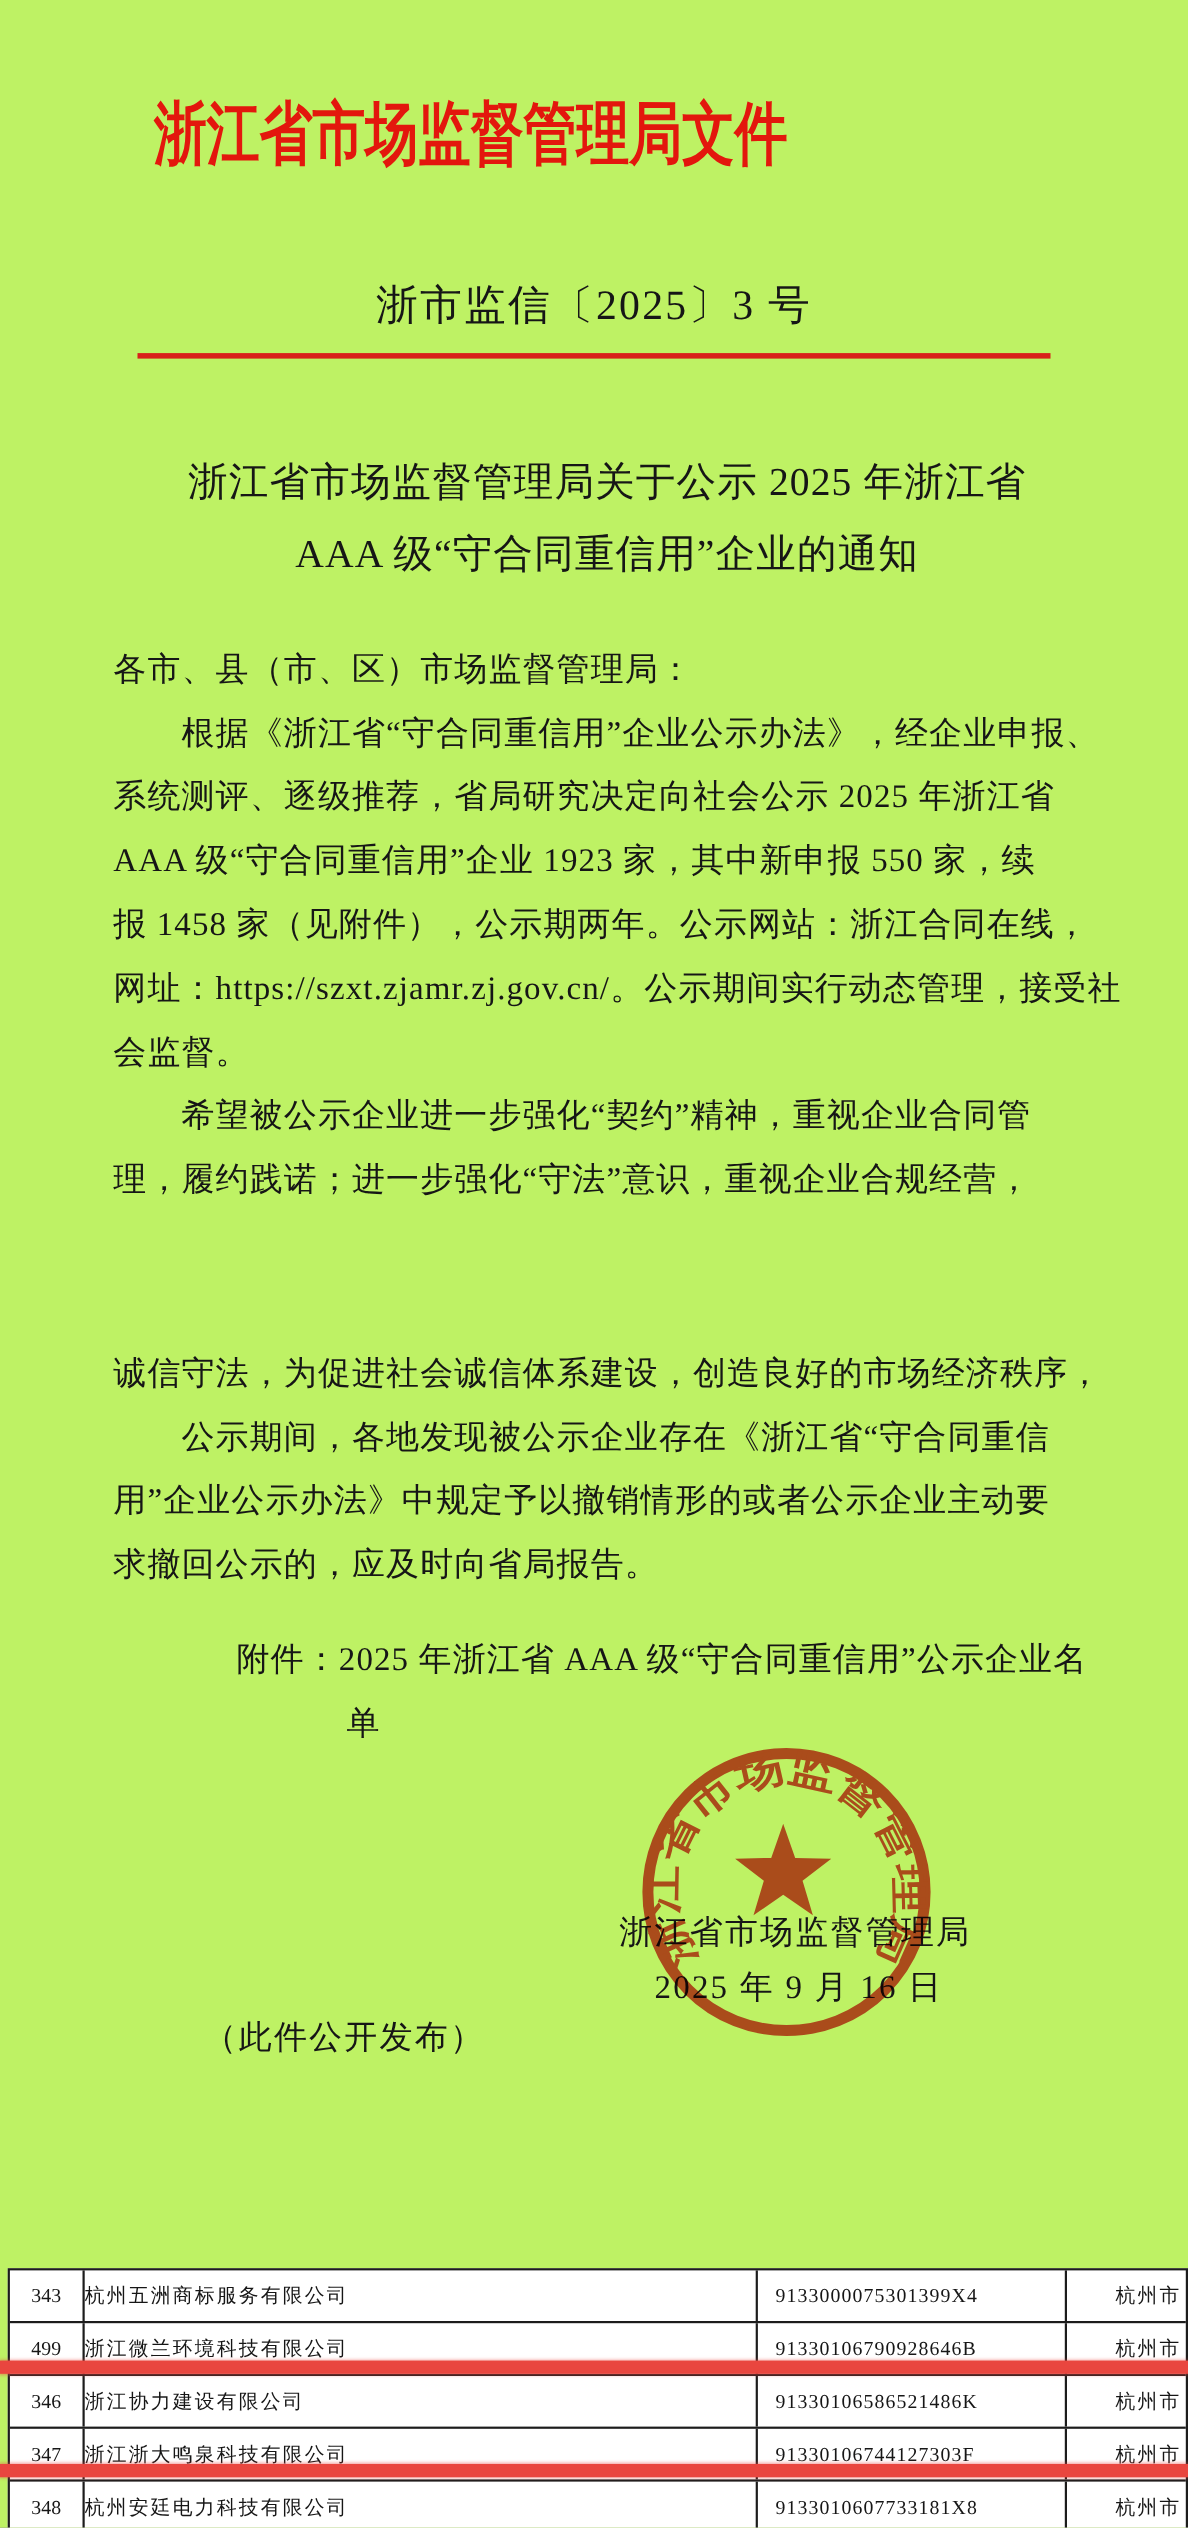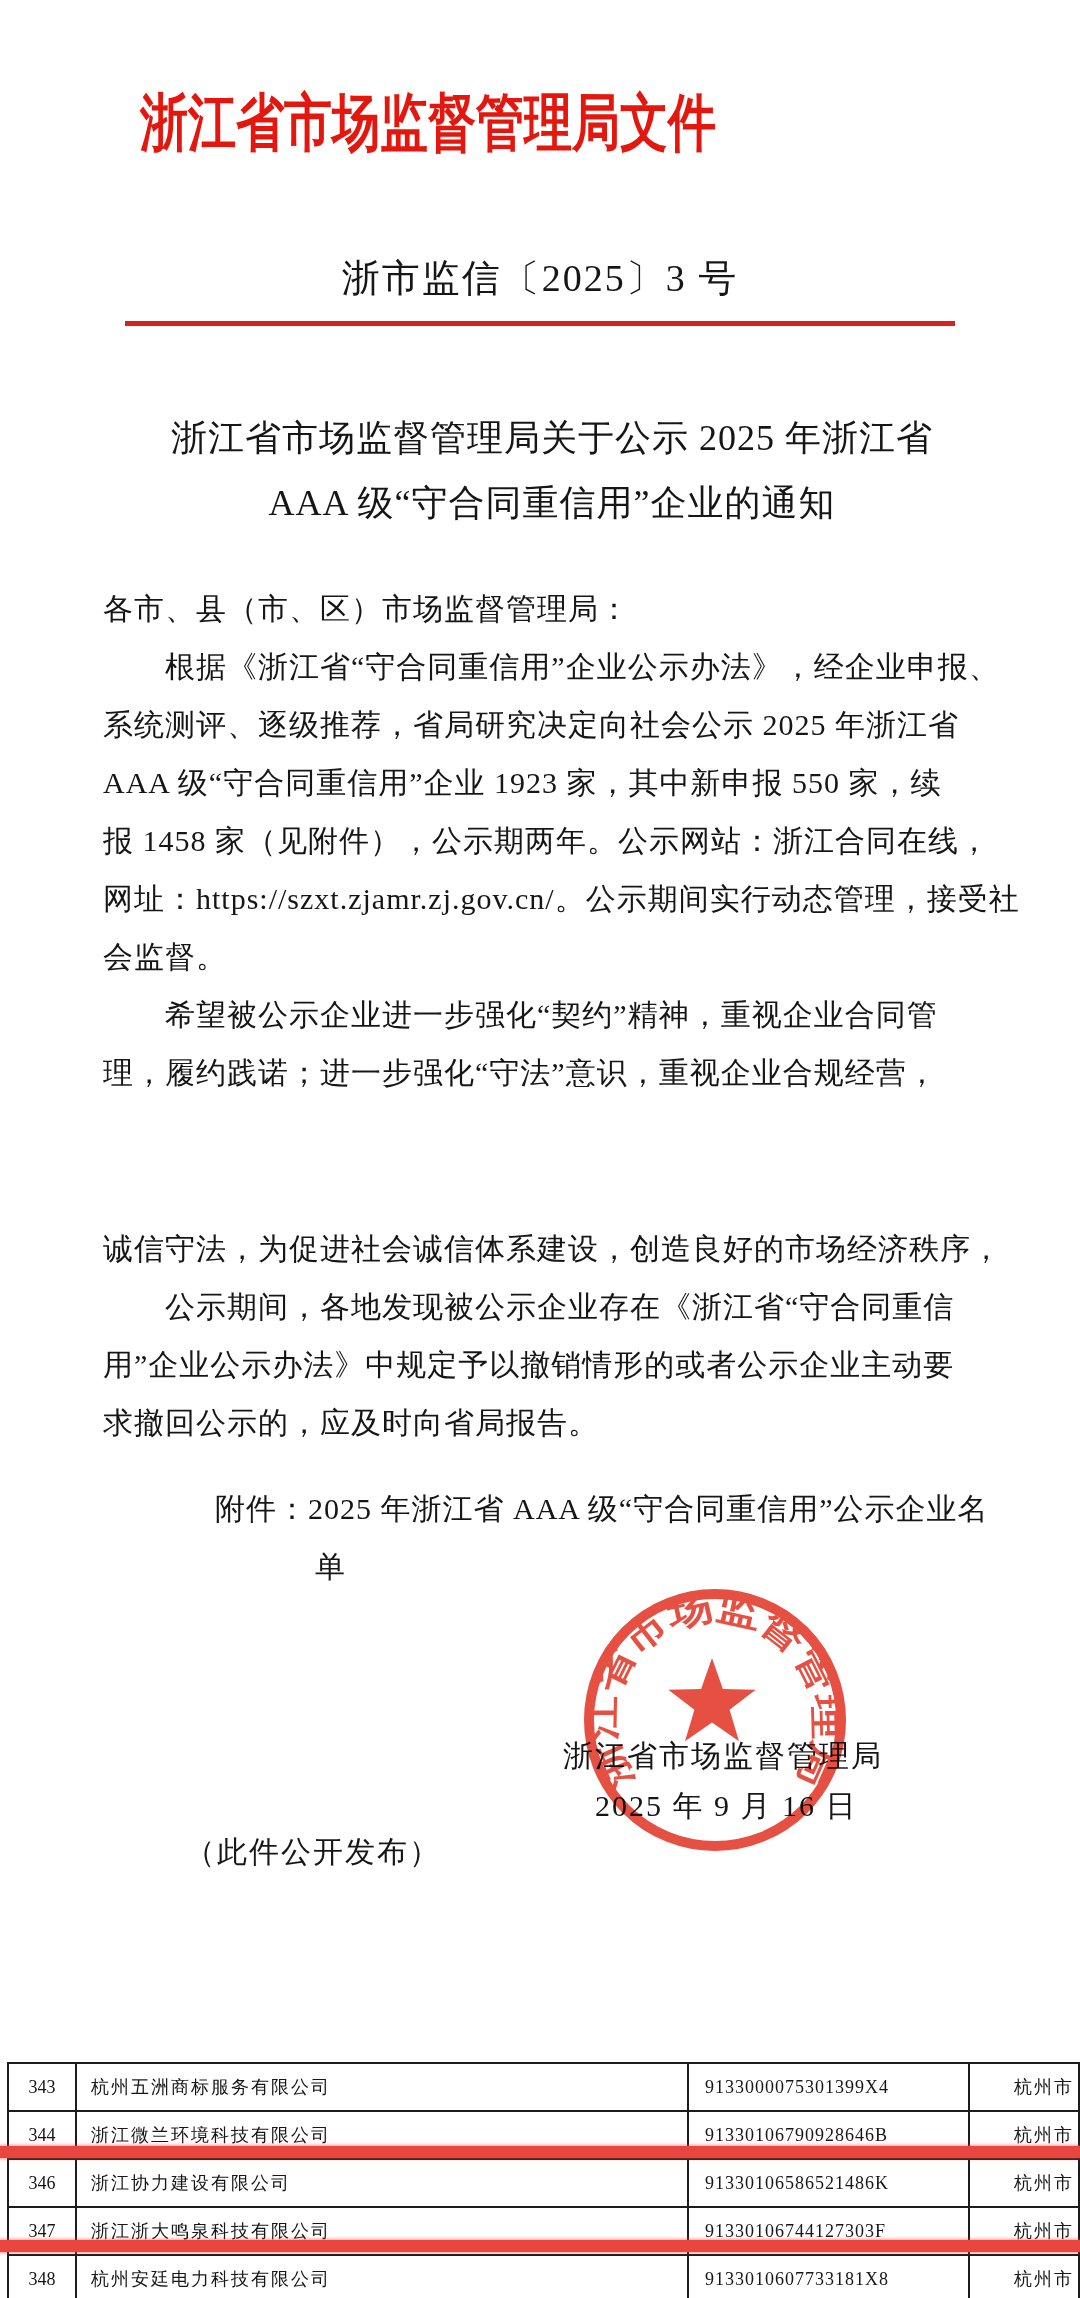--- a/index.html
+++ b/index.html
@@ -9,21 +9,21 @@
     --highlight_red:#e9463f;
     --text:#161616;
     --border:#1c1c1c;
   }
   html,body{margin:0;padding:0;}
   body{background:#888;}
   .page{
     position:relative;
     width:1080px;height:2298px;
     margin:0 auto;
-    background:#ffffff;
+    background:#bef264;
     overflow:hidden;
     font-family:"Liberation Serif","DejaVu Serif",serif;
     color:var(--text);
   }
   
   .org-head{
     position:absolute;left:140px;top:92px;
     font-size:48px;font-weight:bold;color:var(--title_red);
     line-height:48px;white-space:nowrap;
     transform:scale(1,1.3);transform-origin:0 0;
@@ -70,21 +70,21 @@
     border:2px solid var(--border);
     background:#fff;
   }
   .t-row{display:flex;height:46px;border-bottom:2px solid var(--border);}
   .t-row:last-child{border-bottom:2px solid var(--border);}
   .t-cell{
     line-height:46px;font-size:18px;white-space:nowrap;overflow:hidden;
     border-right:2px solid var(--border);
   }
   .c-no{width:66px;text-align:center;}
-  .c-name{width:612px;padding-left:14px;box-sizing:border-box;letter-spacing:2px;}
+  .c-name{width:612px;box-sizing:border-box;letter-spacing:2px;}
   .c-code{width:281px;padding-left:16px;box-sizing:border-box;letter-spacing:1px;}
   .c-city{width:104px;text-align:right;border-right:none;letter-spacing:2px;}
   .hl-bar{
     position:absolute;left:0;width:1080px;height:12px;
     background:var(--highlight_red);
     box-shadow:0 0 3px 1px rgba(233,70,63,.55);
   }
   .hl-bar-1{top:2146px;}
   .hl-bar-2{top:2240px;}
   .seal-arc-text{fill:var(--seal_red);font-family:"Liberation Serif","DejaVu Serif",serif;font-weight:bold;}
@@ -139,21 +139,21 @@
   </svg>
 
   <div class="apx-table">
     <div class="t-row">
       <div class="t-cell c-no">343</div>
       <div class="t-cell c-name">杭州五洲商标服务有限公司</div>
       <div class="t-cell c-code">9133000075301399X4</div>
       <div class="t-cell c-city">杭州市</div>
     </div>
     <div class="t-row">
-      <div class="t-cell c-no">344</div>
+      <div class="t-cell c-no">499</div>
       <div class="t-cell c-name">浙江微兰环境科技有限公司</div>
       <div class="t-cell c-code">91330106790928646B</div>
       <div class="t-cell c-city">杭州市</div>
     </div>
     <div class="t-row">
       <div class="t-cell c-no">346</div>
       <div class="t-cell c-name">浙江协力建设有限公司</div>
       <div class="t-cell c-code">91330106586521486K</div>
       <div class="t-cell c-city">杭州市</div>
     </div>

